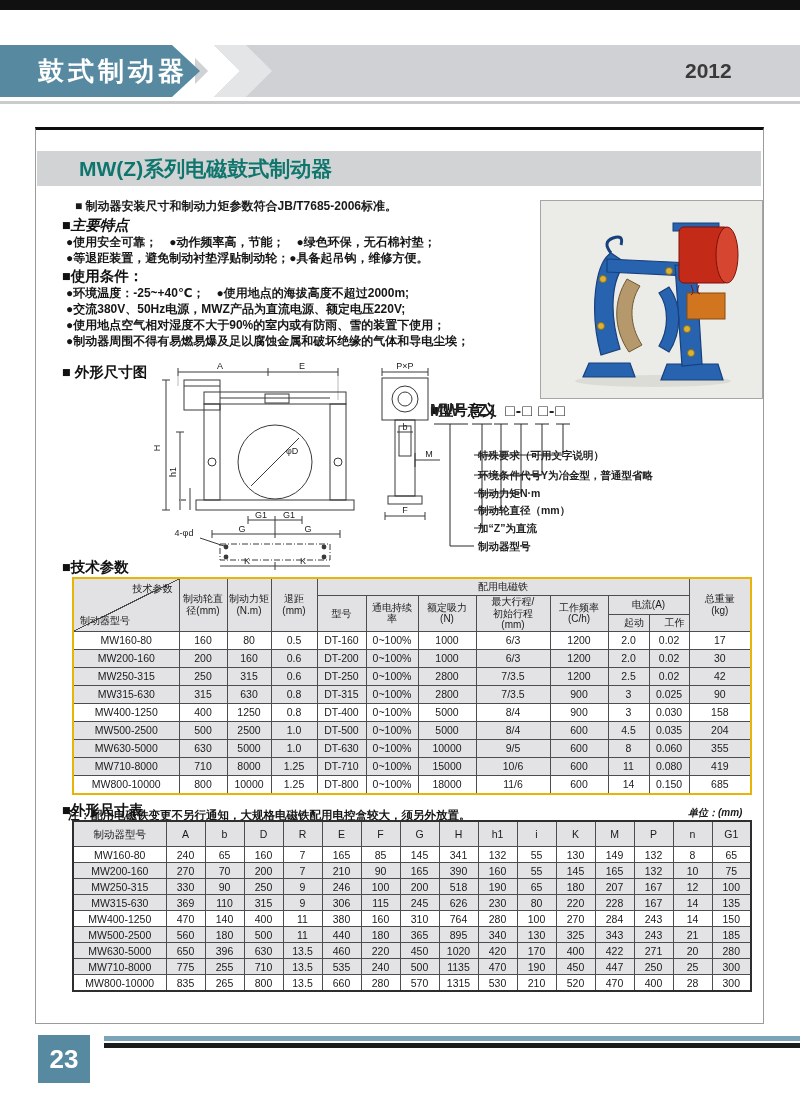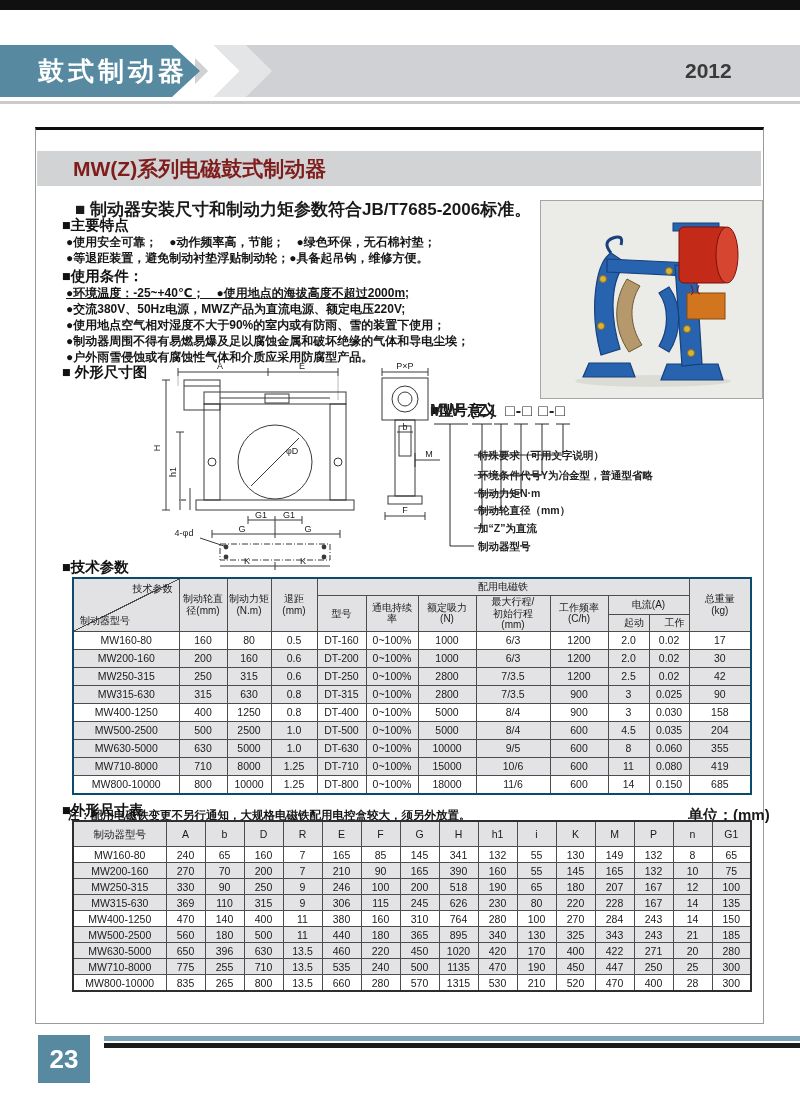--- a/index.html
+++ b/index.html
@@ -17,23 +17,23 @@
   .chev1{left:182px;background:#ffffff;}
   .chev2{left:214px;background:#e4e5e7;}
   .banner-year{position:absolute;left:685px;top:45px;height:52px;line-height:52px;
                font-size:21px;font-weight:bold;color:#3a3a3a;}
   .sub-rule{position:absolute;left:0;top:101px;width:800px;height:3px;background:#c9cbcd;}
 
   
   .content-box{position:absolute;left:35px;top:127px;width:727px;height:893px;background:#fff;
                border:1px solid #9b9b9b;border-top:3px solid #0d0d0d;}
   .doc-title-bar{position:absolute;left:37px;top:151px;width:724px;height:35px;background:#d2d3d5;}
-  .doc-title{position:absolute;left:73px;top:151px;height:37px;line-height:35px;
-             font-size:21px;font-weight:bold;color:#7f1d1d;}
-  .std-note{position:absolute;left:75px;top:198px;font-size:17px;font-weight:bold;}
+  .doc-title{position:absolute;left:79px;top:151px;height:37px;line-height:35px;
+             font-size:21px;font-weight:bold;color:#0f766e;}
+  .std-note{position:absolute;left:75px;top:198px;font-size:12px;font-weight:bold;}
   .sec-head{position:absolute;font-size:14.5px;font-weight:bold;color:#111;}
   .bullet{position:absolute;left:66px;font-size:12px;font-weight:bold;color:#161616;white-space:nowrap;}
 
   
   .drawing-svg{position:absolute;left:100px;top:360px;}
   .photo-box{position:absolute;left:540px;top:200px;width:221px;height:197px;
              border:1px solid #a6a6a6;background:#ebebe8;}
   .model-formula{position:absolute;left:430px;top:401px;font-size:16px;letter-spacing:1px;color:#222;font-weight:bold;text-align:right;}
   .model-svg{position:absolute;left:428px;top:423px;}
   .model-svg text{font-size:10.5px;fill:#222;font-weight:bold;}
@@ -45,33 +45,33 @@
   
   table{border-collapse:collapse;table-layout:fixed;position:absolute;background:#fff;}
   .tech-table{left:72px;top:577px;width:678px;}
   .dim-table{left:72px;top:820px;width:678px;}
   th,td{border:1px solid #4d4d4d;text-align:center;vertical-align:middle;
         font-weight:normal;overflow:hidden;padding:0 1px;}
   thead th{background:#e2e2e4;font-size:10px;line-height:1.15;white-space:pre-line;}
   tbody td{font-size:10.5px;height:17px;background:#e3e3e5;}
   .dim-table tbody td{height:15px;}
   tbody tr:nth-child(4n+1) td{background:#ffffff;}
-  .tech-table{border:2px solid #0c4a6e;}
+  .tech-table{border:2px solid #eab308;}
   .dim-table{border:2px solid #2e2e2e;}
   .tech-table thead tr.h1 th{height:16px;}
   .tech-table thead tr.h2 th{height:17px;}
   .tech-table thead tr.h3 th{height:15px;padding-left:12px;}
   .dim-table thead th{height:24px;font-size:10.5px;}
   .diag{position:relative;background:
         linear-gradient(to bottom right,rgba(0,0,0,0) 49.4%,#4d4d4d 49.4%,#4d4d4d 50.6%,rgba(0,0,0,0) 50.6%),#e2e2e4;}
   .diag span{position:absolute;font-size:10px;}
   .diag .d-top{top:4px;right:6px;}
   .diag .d-bot{bottom:4px;left:6px;}
   .note-line{position:absolute;left:68px;font-size:11.5px;font-weight:bold;color:#161616;}
-  .unit-label{position:absolute;left:688px;top:806px;font-size:15px;font-weight:bold;}
+  .unit-label{position:absolute;left:688px;top:806px;font-size:10px;font-weight:bold;font-style:italic;}
 
   
   .page-num-box{position:absolute;left:38px;top:1035px;width:52px;height:48px;background:#578aa1;
                 color:#fff;font-size:26px;font-weight:bold;text-align:center;line-height:48px;}
   .footer-line-teal{position:absolute;left:104px;top:1036px;width:696px;height:5px;background:#7ba4b8;}
   .footer-line-black{position:absolute;left:104px;top:1043px;width:696px;height:5px;background:#1b1b1b;}
 </style>
 </head>
 <body>
 
@@ -84,30 +84,29 @@
   <div class="banner-teal">鼓式制动器</div>
   <div class="banner-year">2012</div>
   <div class="sub-rule"></div>
 
   <div class="content-box"></div>
   <div class="doc-title-bar"></div>
   <div class="doc-title">MW(Z)系列电磁鼓式制动器</div>
 
   <div class="std-note">■ 制动器安装尺寸和制动力矩参数符合JB/T7685-2006标准。</div>
 
-  <div class="sec-head" style="left:62px;top:216px;">■主要特点</div>
+  <div class="sec-head" style="left:62px;top:216px;font-style:italic;">■主要特点</div>
   <div class="bullet" style="top:250px;">●等退距装置，避免制动衬垫浮贴制动轮；●具备起吊钩，维修方便。</div>
   <div class="bullet" style="top:234px;">●使用安全可靠；　●动作频率高，节能；　●绿色环保，无石棉衬垫；</div>
 
   <div class="sec-head" style="left:62px;top:267px;">■使用条件：</div>
-  <div class="bullet" style="top:285px;text-decoration:underline;">●环境温度：-25~+40℃；　●使用地点的海拔高度不超过2000m;</div>
+  <div class="bullet" style="top:285px;">●环境温度：-25~+40℃；　●使用地点的海拔高度不超过2000m;</div>
   <div class="bullet" style="top:301px;">●交流380V、50Hz电源，MWZ产品为直流电源、额定电压220V;</div>
   <div class="bullet" style="top:317px;">●使用地点空气相对湿度不大于90%的室内或有防雨、雪的装置下使用；</div>
   <div class="bullet" style="top:333px;">●制动器周围不得有易燃易爆及足以腐蚀金属和破坏绝缘的气体和导电尘埃；</div>
-  <div class="bullet" style="top:349px;">●户外雨雪侵蚀或有腐蚀性气体和介质应采用防腐型产品。</div>
 
   <div class="sec-head" style="left:62px;top:363px;">■ 外形尺寸图</div>
 
   <svg class="drawing-svg" width="345" height="210" viewBox="0 0 345 210">
     <g>
       <line class="ln" x1="78" y1="12" x2="238" y2="12"></line>
       <line class="ln" x1="78" y1="8" x2="78" y2="16"></line>
         <line class="ln" x1="168" y1="8" x2="168" y2="16"></line>
         <line class="ln" x1="238" y1="8" x2="238" y2="16"></line>
       <line class="thin" x1="78" y1="16" x2="78" y2="26"></line>

